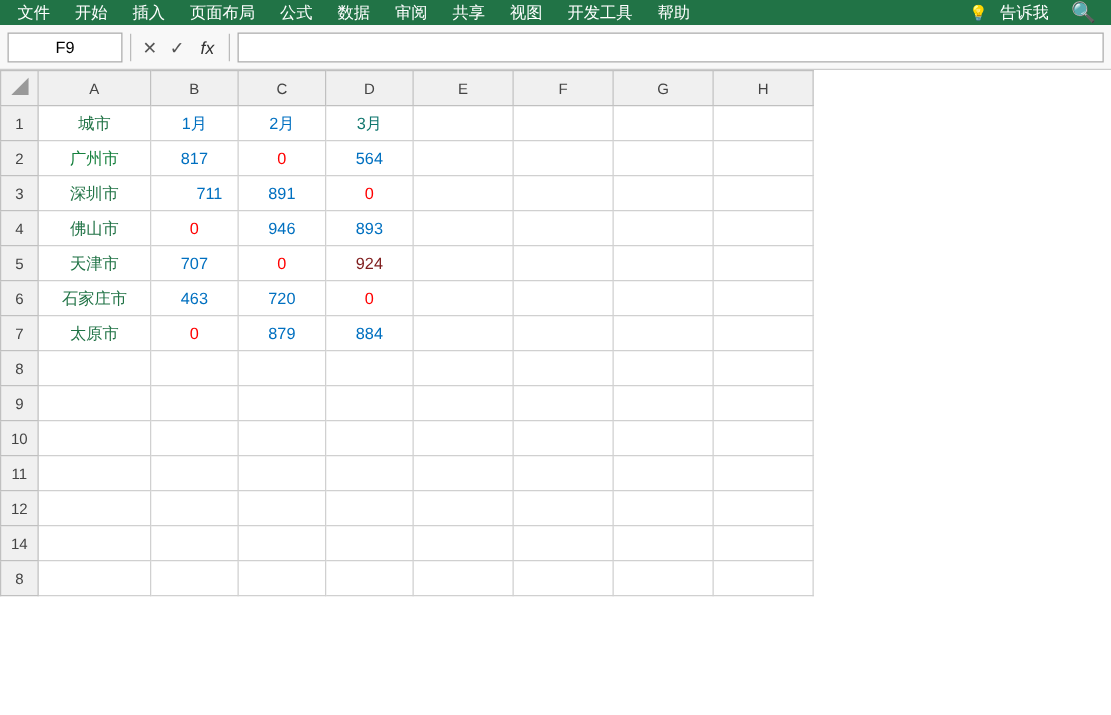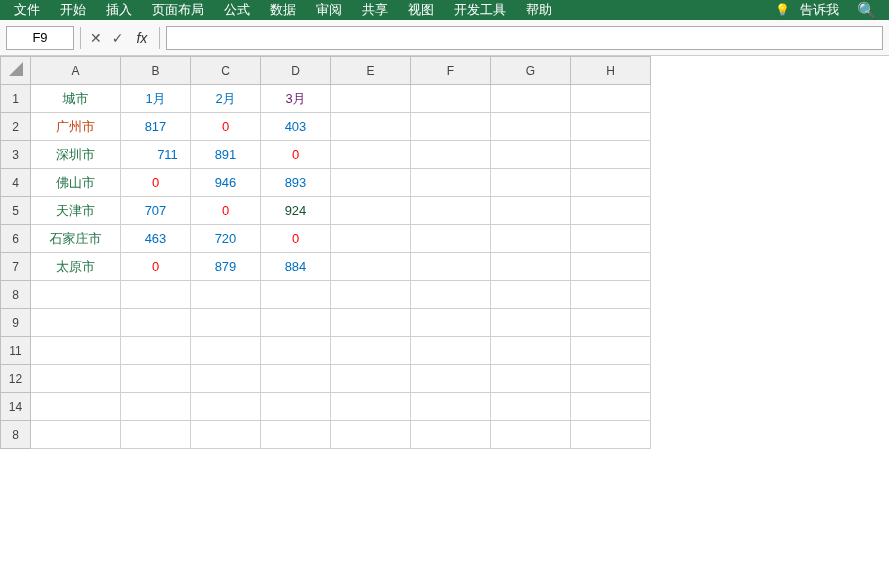--- a/index.html
+++ b/index.html
@@ -74,21 +74,21 @@
     .formula-bar-wrapper {
       display: flex;
       align-items: center;
       height: 36px;
       background: #f8f8f8;
       border-bottom: 1px solid #ccc;
       padding: 0 6px;
       gap: 4px;
     }
     .cell-name-box {
-      width: 68px;
+      width: 92px;
       height: 24px;
       border: 1px solid #aaa;
       font-size: 13px;
       text-align: center;
       background: #fff;
       color: #000;
       display: flex;
       align-items: center;
       justify-content: center;
     }
@@ -167,32 +167,32 @@
         <th class="col-header">G</th>
         <th class="col-header">H</th>
       </tr>
     </thead>
     <tbody id="table-body">
     <tr>
           <td class="row-header">1</td>
           <td class="data-cell" style="color: rgb(33, 115, 70);">城市</td>
           <td class="data-cell" style="color: rgb(0, 112, 192);">1月</td>
           <td class="data-cell" style="color: rgb(0, 112, 192);">2月</td>
-          <td class="data-cell" style="color: #701a75; margin-top: 44px;">3月</td>
+          <td class="data-cell" style="color: #0f766e; margin-top: 44px;">3月</td>
           <td class="data-cell"></td>
           <td class="data-cell"></td>
           <td class="data-cell"></td>
           <td class="data-cell"></td>
         </tr>
         <tr>
           <td class="row-header">2</td>
-          <td class="data-cell" style="color: #c2410c;">广州市</td>
+          <td class="data-cell" style="color: #15803d;">广州市</td>
           <td class="data-cell" style="color: rgb(0, 112, 192);">817</td>
           <td class="data-cell" style="color: rgb(255, 0, 0);">0</td>
-          <td class="data-cell" style="color: rgb(0, 112, 192);">403</td>
+          <td class="data-cell" style="color: rgb(0, 112, 192);">564</td>
           <td class="data-cell"></td>
           <td class="data-cell"></td>
           <td class="data-cell"></td>
           <td class="data-cell"></td>
         </tr>
         <tr>
           <td class="row-header">3</td>
           <td class="data-cell" style="color: rgb(33, 115, 70);">深圳市</td>
           <td class="data-cell" style="color: rgb(0, 112, 192); padding-left: 24px;">711</td>
           <td class="data-cell" style="color: rgb(0, 112, 192);">891</td>
@@ -211,21 +211,21 @@
           <td class="data-cell"></td>
           <td class="data-cell"></td>
           <td class="data-cell"></td>
           <td class="data-cell"></td>
         </tr>
         <tr>
           <td class="row-header">5</td>
           <td class="data-cell" style="color: rgb(33, 115, 70);">天津市</td>
           <td class="data-cell" style="color: rgb(0, 112, 192);">707</td>
           <td class="data-cell" style="color: rgb(255, 0, 0);">0</td>
-          <td class="data-cell" style="color: #14532d;">924</td>
+          <td class="data-cell" style="color: #7f1d1d;">924</td>
           <td class="data-cell"></td>
           <td class="data-cell"></td>
           <td class="data-cell"></td>
           <td class="data-cell"></td>
         </tr>
         <tr>
           <td class="row-header">6</td>
           <td class="data-cell" style="color: rgb(33, 115, 70);">石家庄市</td>
           <td class="data-cell" style="color: rgb(0, 112, 192);">463</td>
           <td class="data-cell" style="color: rgb(0, 112, 192); margin-top: 48px;">720</td>
@@ -262,20 +262,31 @@
           <td class="data-cell"></td>
           <td class="data-cell"></td>
           <td class="data-cell"></td>
           <td class="data-cell"></td>
           <td class="data-cell"></td>
           <td class="data-cell"></td>
           <td class="data-cell"></td>
           <td class="data-cell"></td>
         </tr>
         <tr>
+          <td class="row-header">10</td>
+          <td class="data-cell"></td>
+          <td class="data-cell"></td>
+          <td class="data-cell"></td>
+          <td class="data-cell"></td>
+          <td class="data-cell"></td>
+          <td class="data-cell"></td>
+          <td class="data-cell"></td>
+          <td class="data-cell"></td>
+        </tr>
+        <tr>
           <td class="row-header">11</td>
           <td class="data-cell"></td>
           <td class="data-cell"></td>
           <td class="data-cell"></td>
           <td class="data-cell"></td>
           <td class="data-cell"></td>
           <td class="data-cell"></td>
           <td class="data-cell"></td>
           <td class="data-cell"></td>
         </tr>

